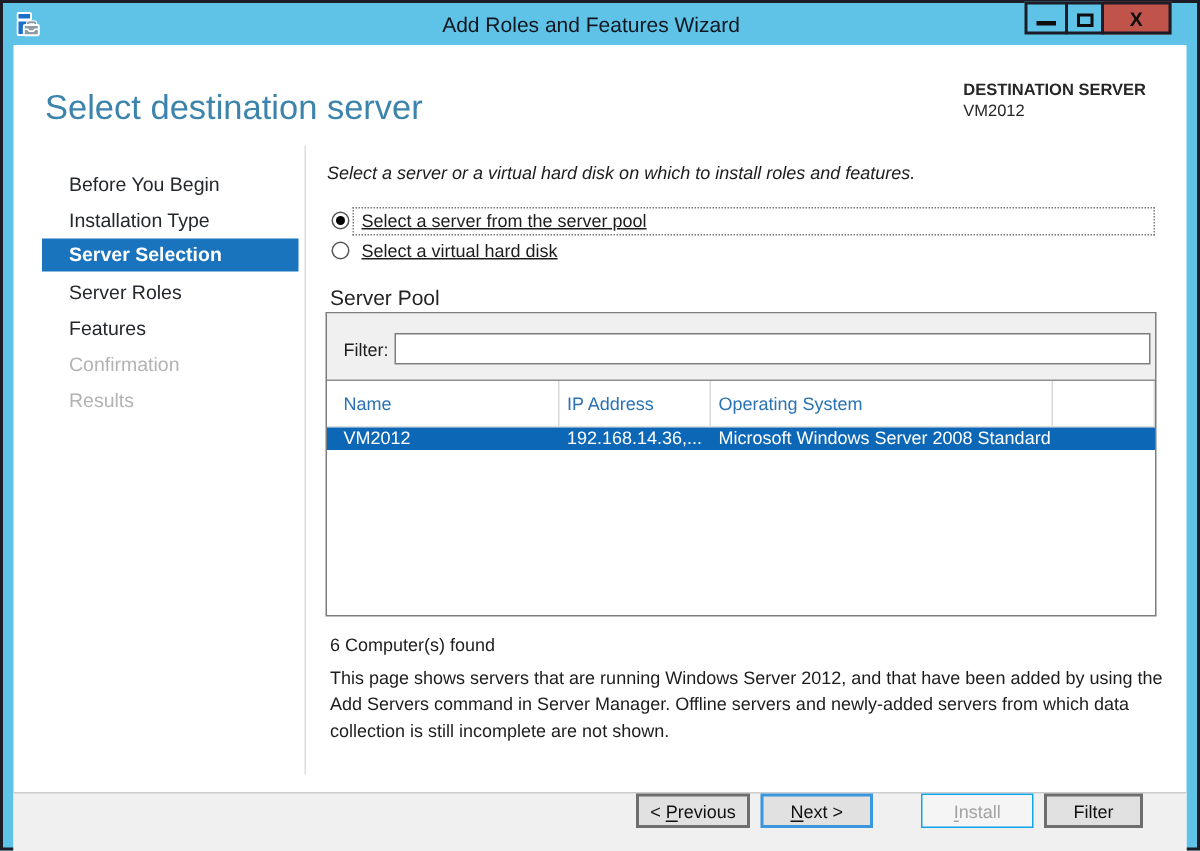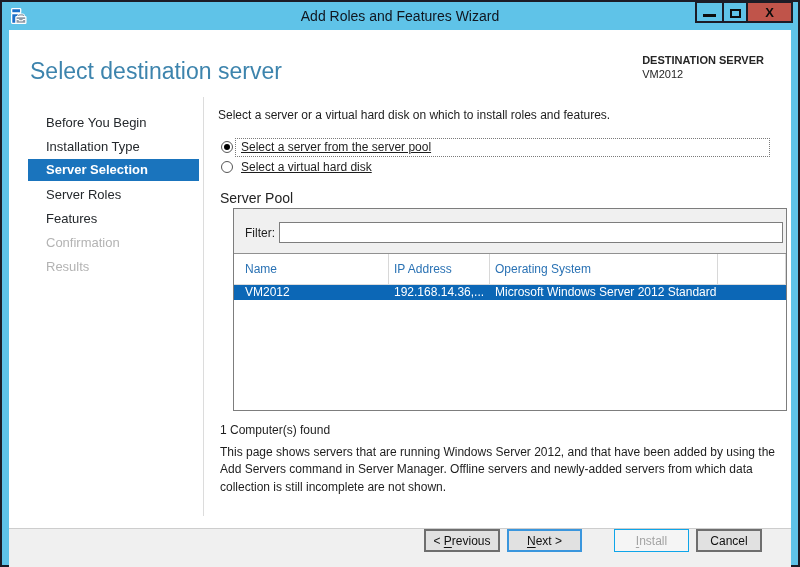--- a/index.html
+++ b/index.html
@@ -3,21 +3,21 @@
 <meta charset="utf-8">
 <style>
   * { margin:0; padding:0; box-sizing:border-box; }
   html,body { width:800px; height:567px; overflow:hidden; }
   body { font-family:"Liberation Sans", sans-serif; font-size:12px; color:#1d1d1d; }
 
   .window { position:absolute; left:0; top:0; width:800px; height:567px;
             background:#5fc3e8; border:2px solid #1c1c26; }
 
   
-  .titlebar { position:absolute; left:0; top:0; right:0; height:28px;border-radius:10px; }
+  .titlebar { position:absolute; left:0; top:0; right:12px; height:28px;border-radius:10px; }
   .app-icon { position:absolute; left:9px; top:6px; width:16px; height:17px; }
   .title-text { position:absolute; left:0; right:0; top:0; height:28px; line-height:28px;
                 text-align:center; font-size:14px; color:#10161f; }
   .win-controls { position:absolute; right:5px; top:-1px; display:flex; }
   .win-btn { height:22px; border:2px solid #1c1c26; margin-left:-2px;
              background:#5fc3e8; display:flex; align-items:center; justify-content:center; }
   .win-btn.min { width:29px; }
   .win-btn.max { width:26px; }
   .win-btn.close { width:47px; background:#c0544a; }
   .glyph-min { width:13px; height:3px; background:#0d0d0d; margin-top:6px; }
@@ -36,37 +36,37 @@
   
   .v-sep { position:absolute; left:194px; top:67px; height:419px; width:1px; background:#dcdcdc; }
   .sidebar { position:absolute; left:0; top:81px; width:194px; }
   .nav-item { height:24px; line-height:24px; padding-left:37px; font-size:13px; color:#24282c;
               cursor:default; }
   .nav-item.selected { background:#1a74bd; color:#fff; height:22px; line-height:22px;
                        margin:0 4px 2px 19px; padding-left:18px;font-weight:bold; }
   .nav-item.disabled { color:#b3b3b3; }
 
   
-  .intro { position:absolute; left:209px; top:78px; line-height:14px; }
+  .intro { position:absolute; left:209px; top:78px; line-height:14px;font-style:italic; }
 
   .radio-row { position:absolute; left:212px; right:21px; height:20px;
                display:flex; align-items:center;text-decoration:underline; }
   .radio-row.r1 { top:107px; }
   .radio-row.r2 { top:127px; }
   .radio-circle { width:12px; height:12px; border:1px solid #565656; border-radius:50%;
                   background:#fff; flex:0 0 auto; position:relative; }
   .radio-circle.checked:after { content:""; position:absolute; left:2px; top:2px;
                   width:6px; height:6px; border-radius:50%; background:#000; }
   .radio-label { flex:1 1 auto; margin-left:2px; padding:2px 4px 2px 5px;
                  border:1px dotted transparent; line-height:13px; }
   .radio-row.r1 .radio-label { border-color:#7a7a7a; }
 
   .pool-title { position:absolute; left:211px; top:160px; font-size:14px; color:#242424; }
 
-  .pool-box { position:absolute; left:224px; top:178px; width:554px; height:203px;
+  .pool-box { position:absolute; left:208px; top:178px; width:554px; height:203px;
               border:1px solid #7d7d7d; background:#fff; }
   .filter-bar { position:relative; height:45px; background:#f0f0f0; border-bottom:1px solid #909090; }
   .filter-label { position:absolute; left:11px; top:17px; }
   .filter-input { position:absolute; left:45px; top:13px; width:504px; height:21px;
                   border:1px solid #7d7d7d; background:#fff; font-family:inherit;
                   font-size:12px; padding:0 4px; outline:none; }
   .thead { display:flex; height:31px; border-bottom:1px solid #dcdcdc; color:#2a72b4;
            align-items:center; }
   .thead .cell { border-right:1px solid #d8d8d8; height:100%; display:flex; align-items:center; }
   .trow { display:flex; height:15px; line-height:15px; background:#0c67b6; color:#fff; }
@@ -160,34 +160,34 @@
       </div>
       <div class="thead">
         <div class="cell c1">Name</div>
         <div class="cell c2">IP Address</div>
         <div class="cell c3">Operating System</div>
         <div class="cell c4"></div>
       </div>
       <div class="trow">
         <div class="cell c1">VM2012</div>
         <div class="cell c2">192.168.14.36,...</div>
-        <div class="cell c3">Microsoft Windows Server 2012 Standard</div>
+        <div class="cell c3">Microsoft Windows Server 2008 Standard</div>
         <div class="cell c4"></div>
       </div>
     </div>
 
-    <div class="count-text">1 Computer(s) found</div>
+    <div class="count-text">6 Computer(s) found</div>
 
     <div class="desc">
       <div>This page shows servers that are running Windows Server 2012, and that have been added by using the</div>
       <div>Add Servers command in Server Manager. Offline servers and newly-added servers from which data</div>
       <div>collection is still incomplete are not shown.</div>
     </div>
 
     <div class="footer">
       <button class="btn prev">&lt; <u>P</u>revious</button>
       <button class="btn next"><u>N</u>ext &gt;</button>
       <button class="btn install" disabled=""><u>I</u>nstall</button>
-      <button class="btn cancel">Cancel</button>
+      <button class="btn cancel">Filter</button>
     </div>
 
   </div>
 </div>
 
 </body></html>

